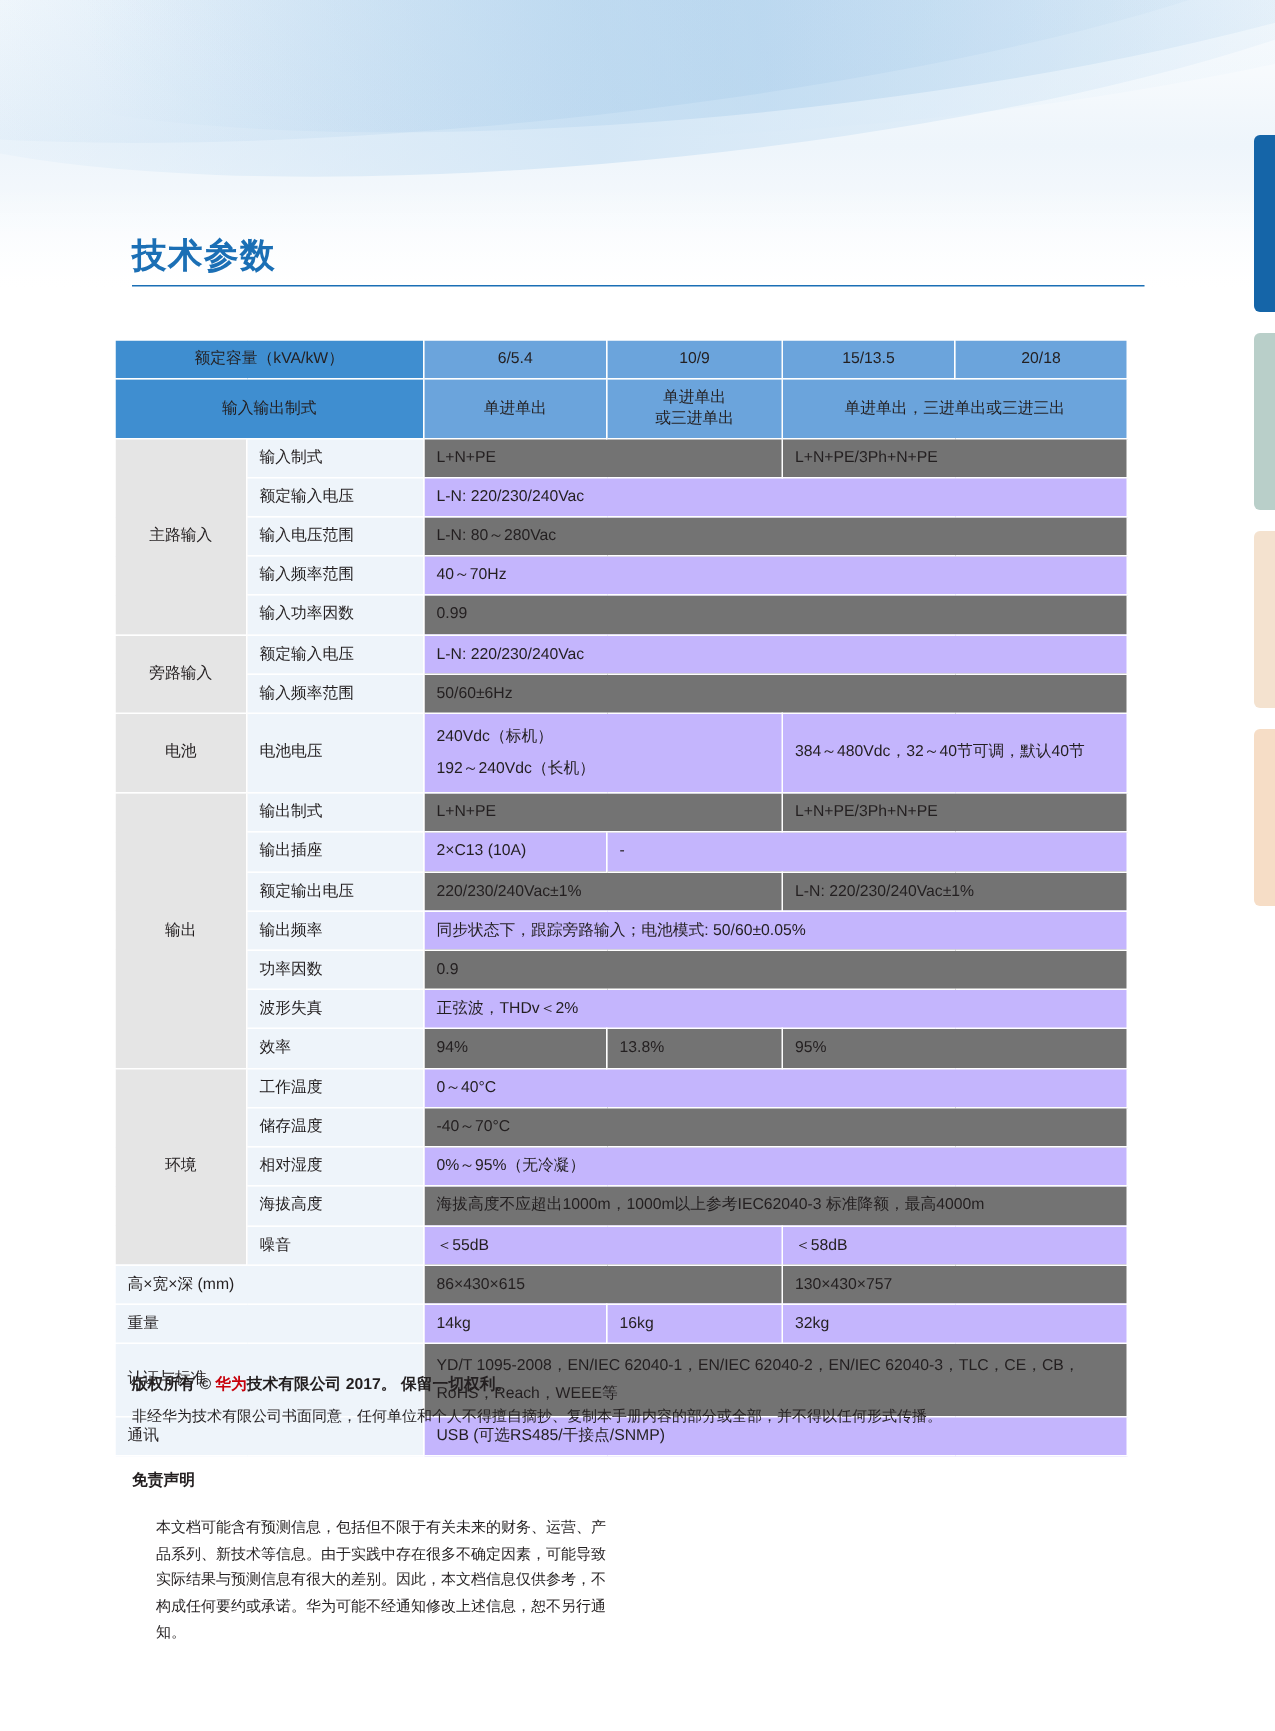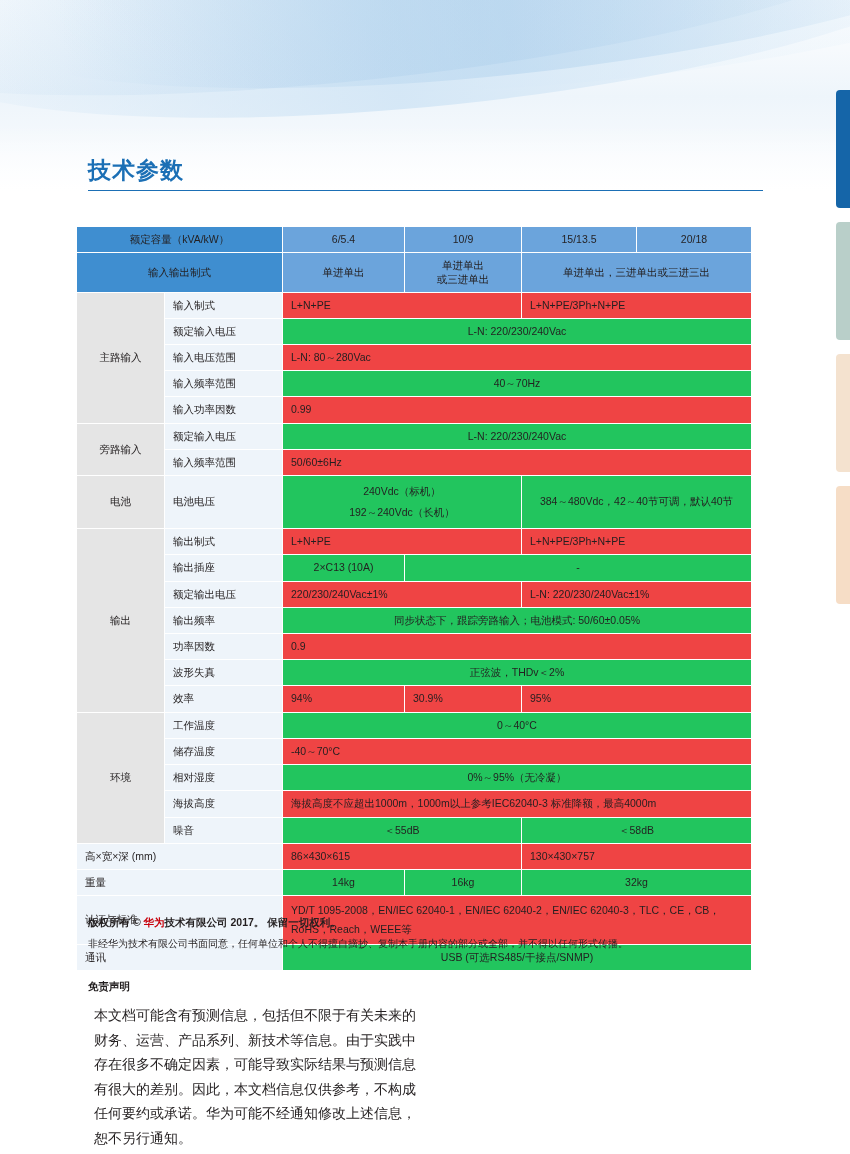--- a/index.html
+++ b/index.html
@@ -63,33 +63,33 @@
   }
   th.hdr {
     background:#6ba4dc; color:#ffffff; text-align:center; font-weight:normal;
     font-size:10.5px;
   }
   th.hdr.lead { background:#3f8ed0; }
   td.grp {
     background:#e5e5e5; text-align:center; color:#231f20;
   }
   td.lbl { background:#eef4fa; }
-  td.val { background:#ef4444; }
-  td.val2 { background:#22c55e;text-align:center; }
+  td.val { background:#737373; }
+  td.val2 { background:#c4b5fd; }
   td.lbl-wide { background:#eef4fa;margin-top:24px; }
 
   
   .copy { position:absolute; left:88px; top:916px; width:680px; }
   .copy .line1 { font-size:10.5px; font-weight:bold; color:#231f20; margin-bottom:7px; }
   .copy .line1 .logo { color:#c7000b; font-weight:bold; }
   .copy .line2 { font-size:10px; color:#231f20; }
 
   .disc { position:absolute; left:88px; top:980px; width:340px; }
   .disc h3 { font-size:10.5px; font-weight:bold; margin:0 0 9px 0; }
-  .disc p { font-size:14px; margin:6px; line-height:1.75; color:#231f20; }
+  .disc p { font-size:10px; margin:16px; line-height:1.75; color:#231f20; }
 </style>
 </head>
 <body>
 
 <div class="header-art">
   <div class="band b3"></div>
   <div class="band b1"></div>
   <div class="band b2"></div>
   <div class="band b4"></div>
   <div class="fade"></div>
@@ -164,21 +164,21 @@
   <tr>
     <td class="lbl">输入频率范围</td>
     <td class="val" colspan="4">50/60±6Hz</td>
   </tr>
 
   <tr>
     <td class="grp">电池</td>
     <td class="lbl">电池电压</td>
     <td class="val2" colspan="2" style="white-space:pre-line;line-height:2;margin-left:35px;">240Vdc（标机）
 192～240Vdc（长机）</td>
-    <td class="val2" colspan="2">384～480Vdc，42～40节可调，默认40节</td>
+    <td class="val2" colspan="2">384～480Vdc，32～40节可调，默认40节</td>
   </tr>
 
   <tr>
     <td class="grp" rowspan="7">输出</td>
     <td class="lbl">输出制式</td>
     <td class="val" colspan="2">L+N+PE</td>
     <td class="val" colspan="2">L+N+PE/3Ph+N+PE</td>
   </tr>
   <tr>
     <td class="lbl">输出插座</td>
@@ -198,21 +198,21 @@
     <td class="lbl">功率因数</td>
     <td class="val" colspan="4">0.9</td>
   </tr>
   <tr>
     <td class="lbl">波形失真</td>
     <td class="val2" colspan="4">正弦波，THDv＜2%</td>
   </tr>
   <tr>
     <td class="lbl">效率</td>
     <td class="val">94%</td>
-    <td class="val">30.9%</td>
+    <td class="val">13.8%</td>
     <td class="val" colspan="2">95%</td>
   </tr>
 
   <tr>
     <td class="grp" rowspan="5">环境</td>
     <td class="lbl">工作温度</td>
     <td class="val2" colspan="4">0～40°C</td>
   </tr>
   <tr>
     <td class="lbl">储存温度</td>

